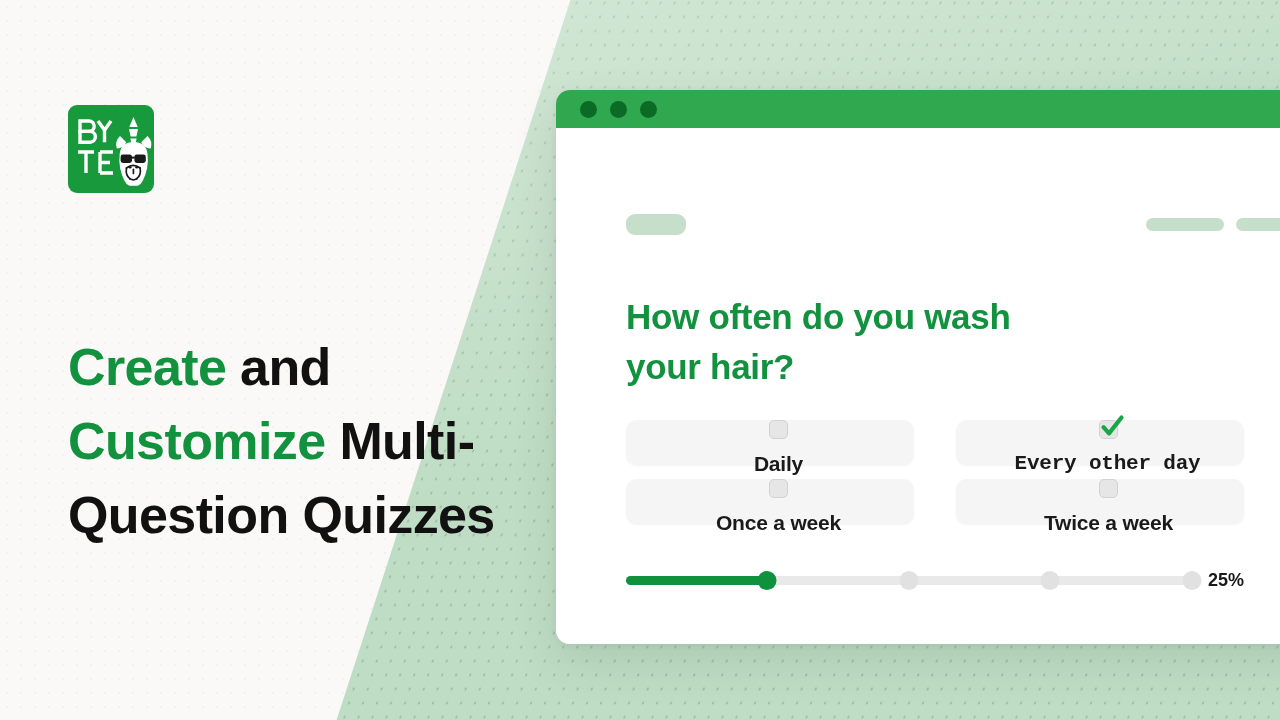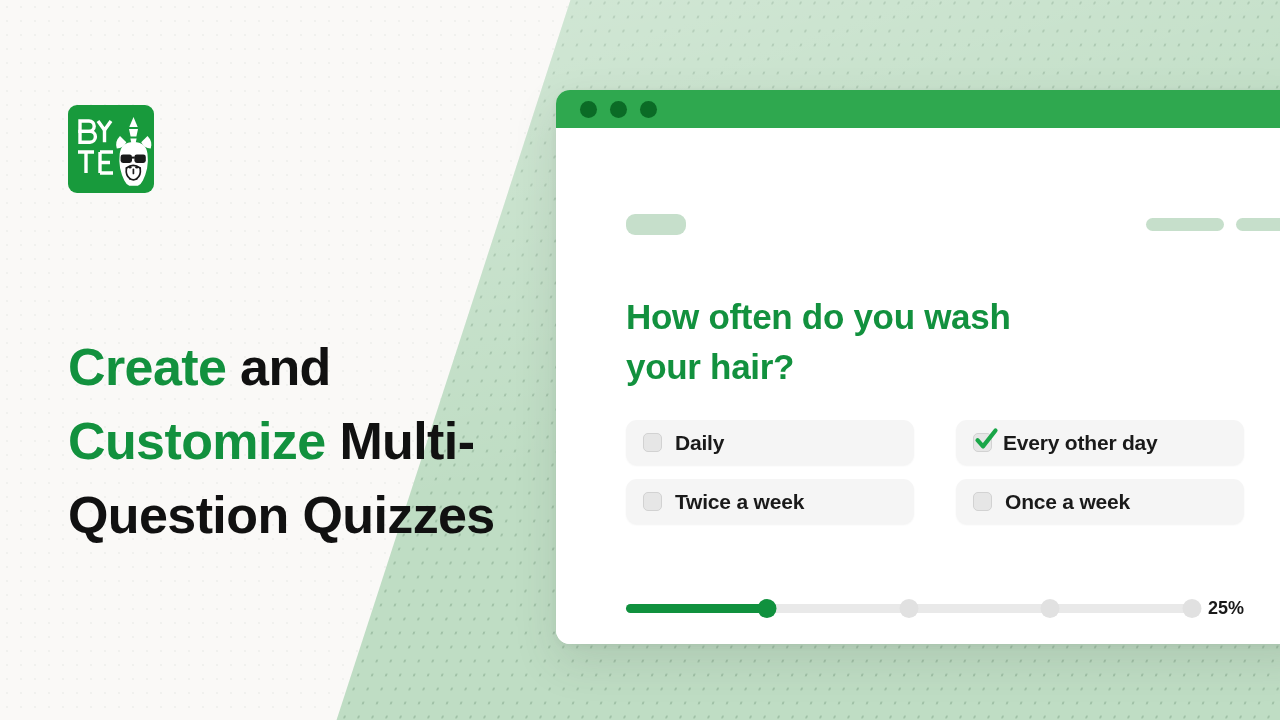--- a/index.html
+++ b/index.html
@@ -142,20 +142,21 @@
   .option {
     position:relative;
     height:45px;
     background:#F5F5F5;
     border-radius:11px;
     display:flex;
     align-items:center;
     padding-left:17px;
     gap:13px;
     box-shadow:0 1px 2px rgba(0,0,0,0.05);
+    flex-direction:column;
   }
   .checkbox {
     flex:0 0 auto;
     width:19px; height:19px;
     border-radius:5px;
     background:#E6E6E6;
     border:1px solid #D2D2D2;
     position:relative;
   }
   .check-mark {
@@ -163,26 +164,26 @@
     left:-3px; top:-10px;
     width:30px; height:30px;
   }
   .option-label {
     font-size:21px;
     font-weight:bold;
     color:#1A1A1A;
     letter-spacing:-0.2px;
     white-space:nowrap;
   }
-  .option.checked .option-label { margin-left:-2px; }
+  .option.checked .option-label { margin-left:-2px;font-family:Liberation Mono, monospace; }
 
   
   .progress {
     position:absolute;
-    left:70px; top:470px;
+    left:70px; top:442px;
     width:618px;
     display:flex;
     align-items:center;
   }
   .track {
     position:relative;
     flex:1 1 auto;
     height:9px;
     background:#E9E9E9;
     border-radius:5px;
@@ -303,26 +304,26 @@
           <span class="checkbox">
             <svg class="check-mark" viewBox="0 0 30 30">
               <path d="M6.5 16.2 L12 22.4 L24.5 6.5" fill="none" stroke="#19A648" stroke-width="4.2" stroke-linecap="round" stroke-linejoin="round"></path>
             </svg>
           </span>
           <span class="option-label">Every other day</span>
         </div>
 
         <div class="option">
           <span class="checkbox"></span>
-          <span class="option-label">Twice a week</span>
+          <span class="option-label">Once a week</span>
         </div>
 
         <div class="option">
           <span class="checkbox"></span>
-          <span class="option-label">Once a week</span>
+          <span class="option-label">Twice a week</span>
         </div>
       </div>
 
       <div class="progress">
         <div class="track">
           <div class="track-fill" id="track-fill" style="width: 25%;"></div>
           <span class="step done" style="left:25%"></span>
           <span class="step" style="left:50%"></span>
           <span class="step" style="left:75%"></span>
           <span class="step" style="left:100%"></span>

